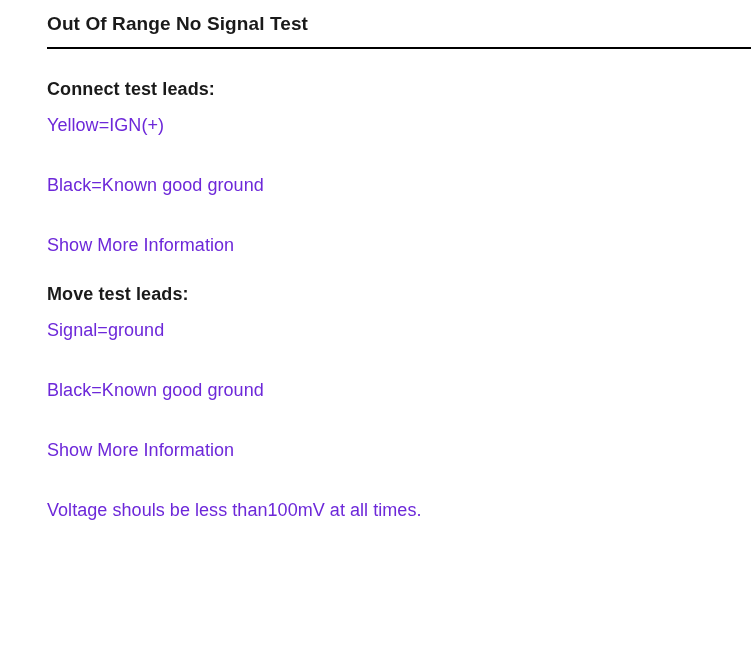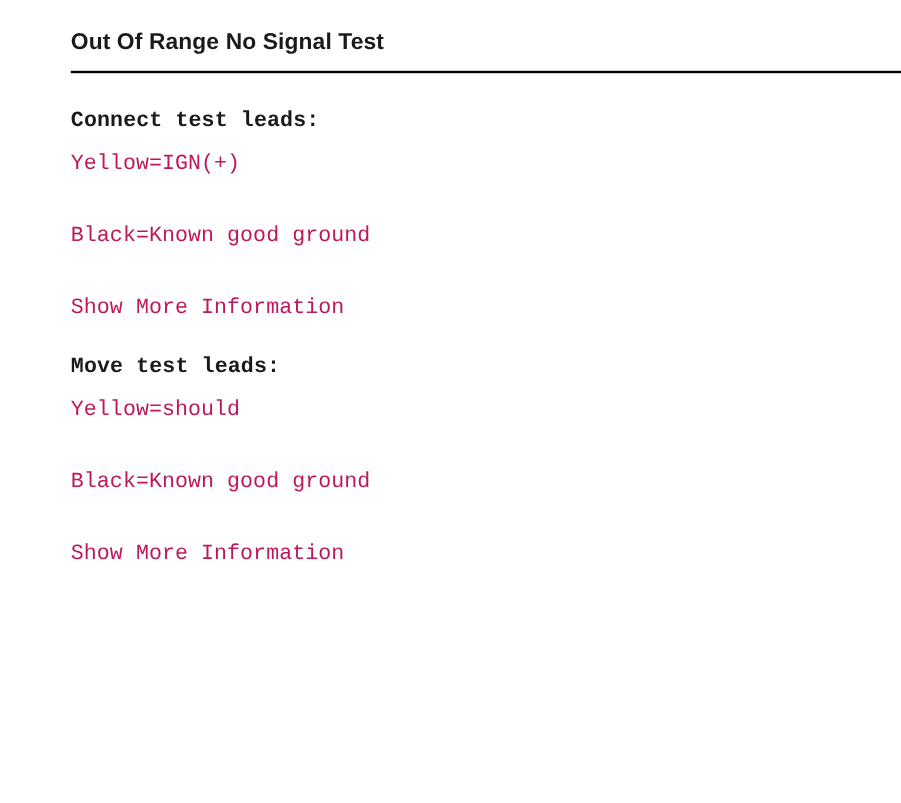--- a/index.html
+++ b/index.html
@@ -15,21 +15,21 @@
     color: #1f1f1f;
     -webkit-font-smoothing: antialiased;
     overflow: hidden;
   }
 
   .page {
     position: relative;
     width: 604px;
     height: 669px;
     box-sizing: border-box;
-    padding: 16px;
+    padding: 4px;
   }
 
   
   .title-block {
     padding: 0 3px 0 43px;
   }
   .page-title {
     font-size: 19px;
     font-weight: bold;
     line-height: 24px;
@@ -47,40 +47,39 @@
 
   
   .content {
     padding-left: 43px;
     padding-right: 20px;
     padding-top: 28px;
   }
 
   .section {
     margin: 0;
-    font-family: Liberation Mono, monospace;
   }
   .section + .section {
     margin-top: 25px;
   }
 
   .section-heading {
     font-size: 18px;
     font-weight: bold;
     line-height: 24px;
     color: #1a1a1a;
     margin: 0 0 12px 0;
     letter-spacing: 0.1px;
   }
 
   .line {
     font-size: 18px;
     font-weight: normal;
     line-height: 24px;
-    color: #be185d;
+    color: #6d28d9;
     margin: 0;
     letter-spacing: 0.05px;
     white-space: pre-wrap;
   }
   .line + .line {
     margin-top: 36px;
   }
 </style>
 </head>
 <body>
@@ -96,19 +95,20 @@
 
     <div class="section">
       <div class="section-heading">Connect test leads:</div>
       <p class="line">Yellow=IGN(+)</p>
       <p class="line">Black=Known good ground</p>
       <p class="line">Show More Information</p>
     </div>
 
     <div class="section">
       <div class="section-heading">Move test leads:</div>
-      <p class="line">Yellow=should</p>
+      <p class="line">Signal=ground</p>
       <p class="line">Black=Known good ground</p>
       <p class="line">Show More Information</p>
+      <p class="line">Voltage shouls be less than100mV at all times.</p>
     </div>
 
   </div>
 </div>
 
 </body></html>

